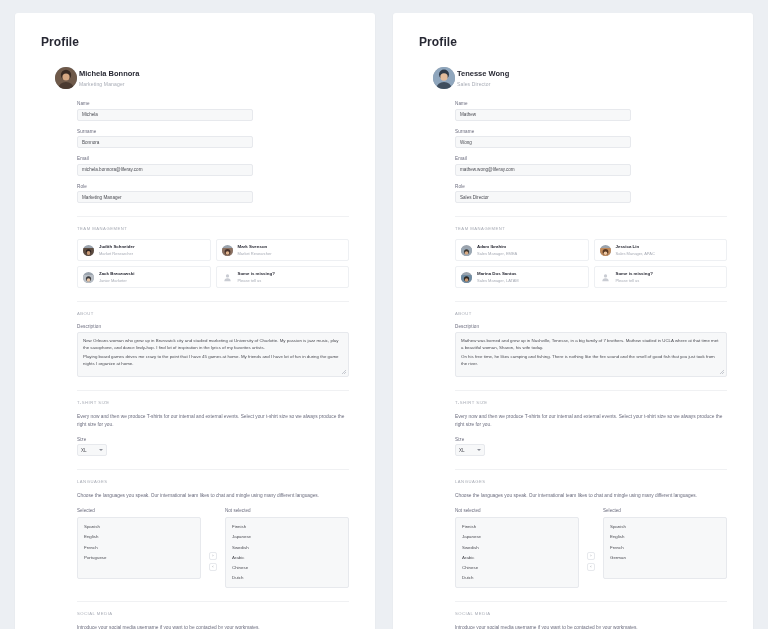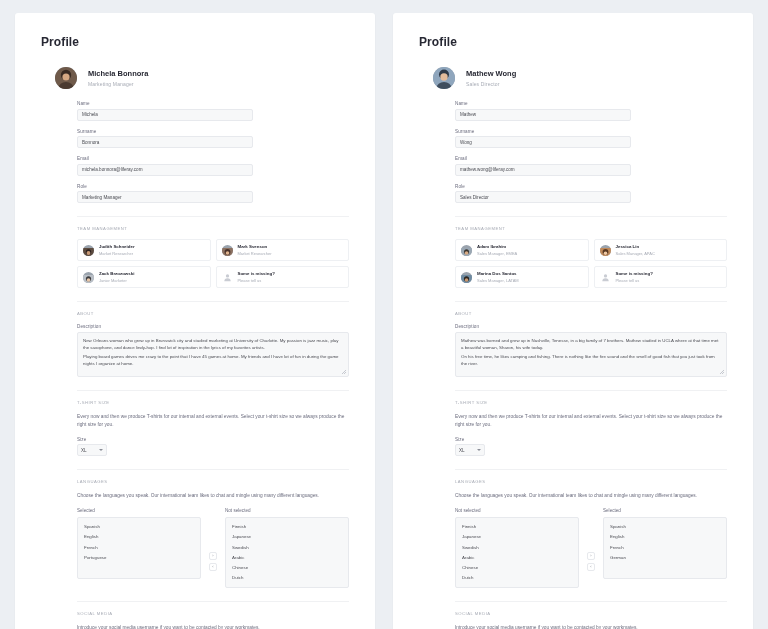--- a/index.html
+++ b/index.html
@@ -13,21 +13,21 @@
   .card {
     width: 364px; min-height: 601px;
     background: #ffffff;
     border-radius: 3px;
     padding: 22px 26px 26px 26px;
     box-shadow: 0 1px 2px rgba(0,0,0,.05);
     position: relative;
   }
   .page-title { font-size: 12px; font-weight: bold; color: #272833; letter-spacing: .1px; }
 
-  .identity { display: flex; align-items: center; gap: 11px; margin: 18px 0 0 14px; }
+  .identity { display: flex; align-items: center; gap: 2px; margin: 18px 0 0 14px; }
   .avatar {
     width: 22px; height: 22px; border-radius: 50%;
     flex: 0 0 22px; overflow: hidden; position: relative;
     background: #9aa3ad;
   }
   .avatar .face { position: absolute; inset: 0; }
   .identity-name { font-size: 7.5px; font-weight: bold; color: #272833; line-height: 1.25; }
   .identity-role { font-size: 5px; color: #a7abb5; margin-top: 2px; letter-spacing: .15px; }
 
   .form { margin: 12px 0 0 36px; }
@@ -253,21 +253,21 @@
     <div class="identity">
       <div class="avatar">
         <svg class="face" viewBox="0 0 22 22">
           <rect width="22" height="22" fill="#8fa6bd"></rect>
           <circle cx="11" cy="7.5" r="5" fill="#2f3a47"></circle>
           <circle cx="11" cy="10" r="3.7" fill="#e3bc9b"></circle>
           <ellipse cx="11" cy="21" rx="7.5" ry="6" fill="#3f4e5e"></ellipse>
         </svg>
       </div>
       <div>
-        <div class="identity-name">Mathew Wong</div>
+        <div class="identity-name">Tenesse Wong</div>
         <div class="identity-role">Sales Director</div>
       </div>
     </div>
 
     <div class="form">
       <div class="field">
         <div class="field-label">Name</div>
         <div class="input w-short">Mathew</div>
       </div>
       <div class="field">

